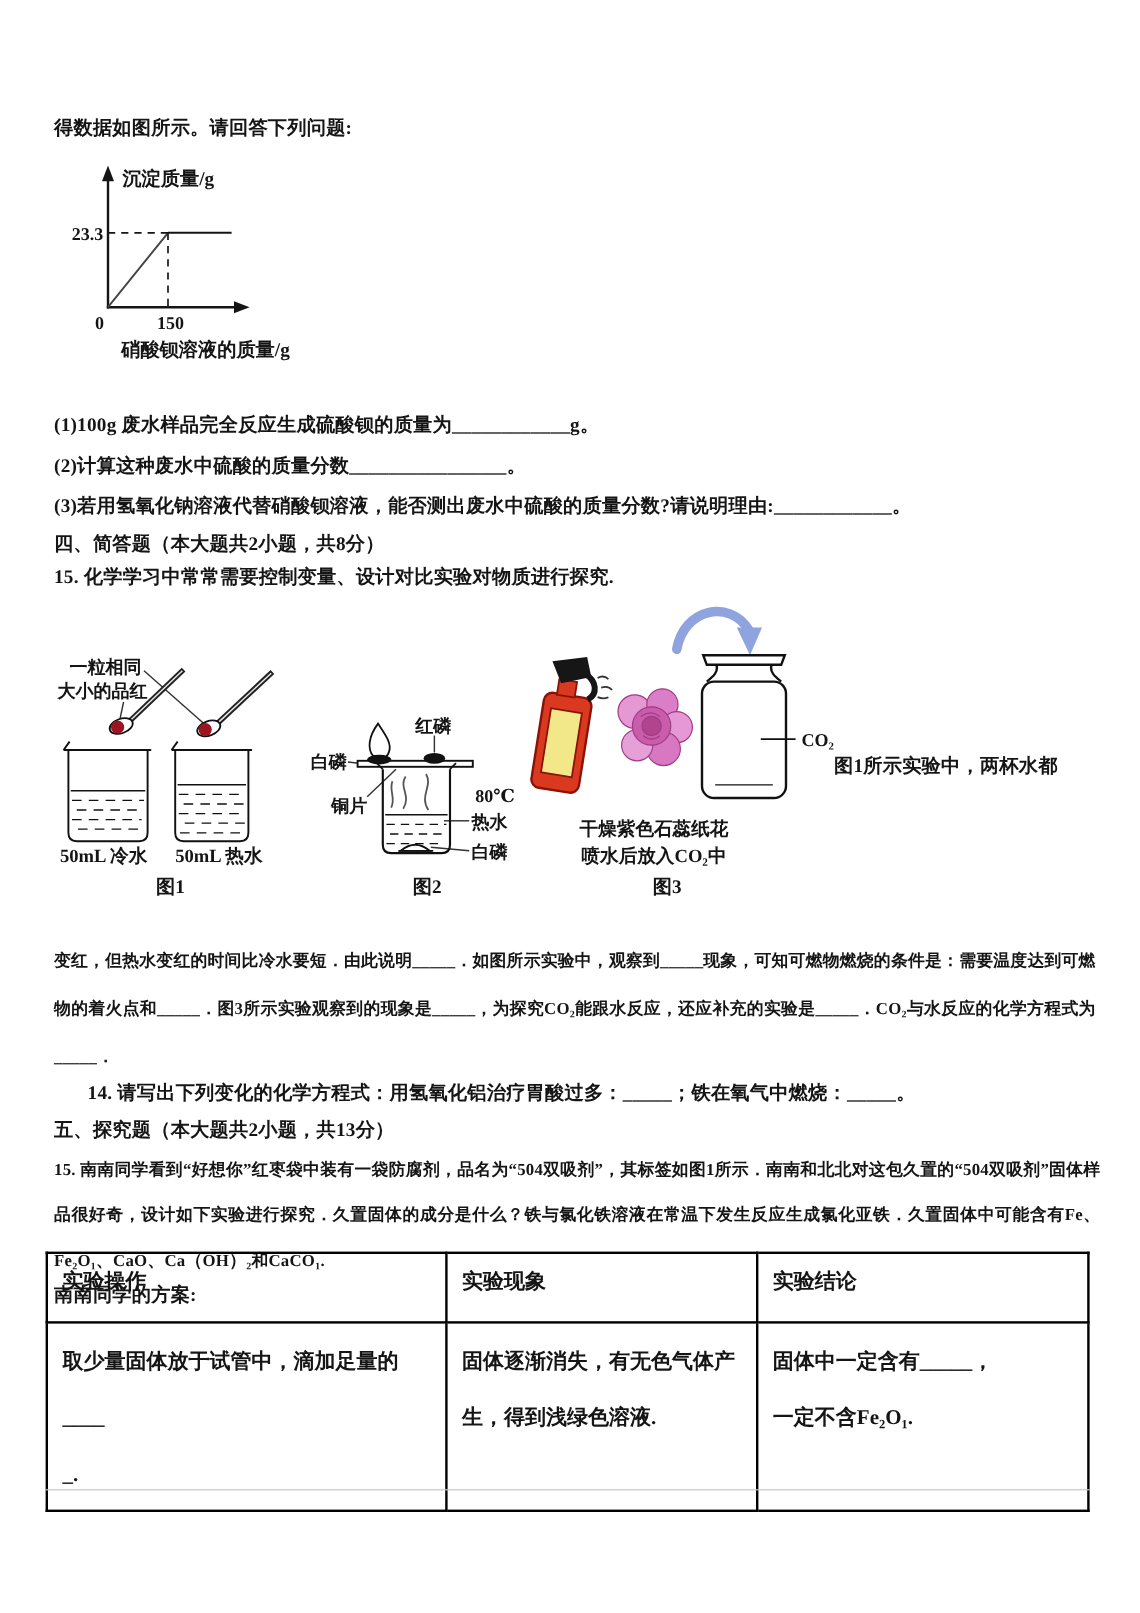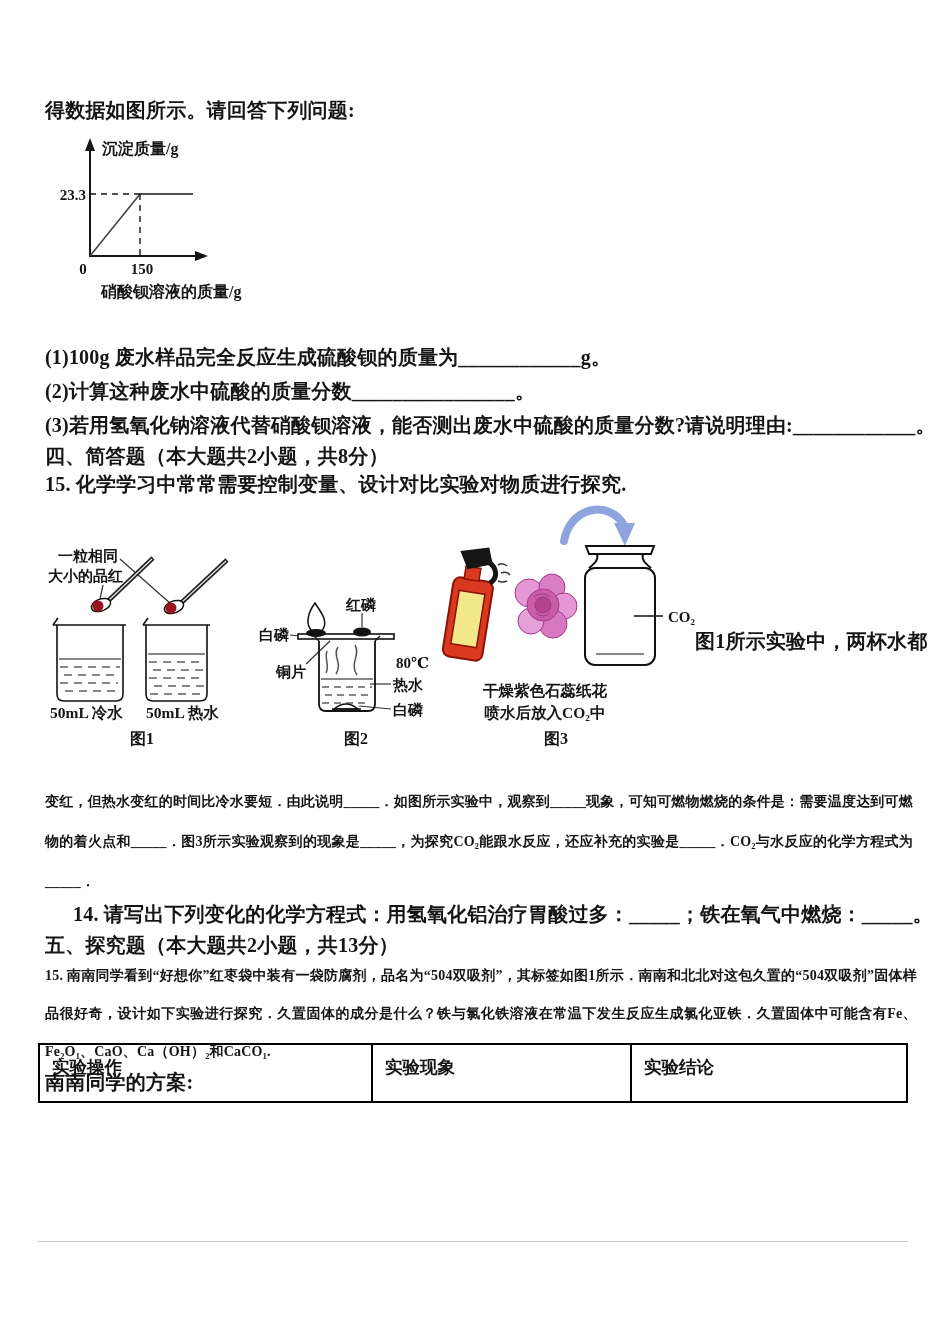--- a/index.html
+++ b/index.html
@@ -2,21 +2,21 @@
 <html><head>
 <meta charset="utf-8">
 <style>
   html,body{margin:0;padding:0;}
   body{
     width:950px;height:1344px;background:#ffffff;position:relative;
     font-family:"Liberation Serif","DejaVu Serif",serif;
     color:#151515;font-weight:700;overflow:hidden;
   }
   .abs{position:absolute;}
-  .line{font-size:20px;white-space:nowrap;letter-spacing:0.2px;}
+  .line{font-size:16px;white-space:nowrap;letter-spacing:0.2px;}
   .para{font-size:14px;text-align:justify;letter-spacing:0.2px;}
   .svgbox{position:absolute;}
   svg text{font-family:"Liberation Serif","DejaVu Serif",serif;font-weight:700;fill:#151515;}
   table.plan{
     position:absolute;left:38px;top:1043px;width:868px;
     border-collapse:collapse;table-layout:fixed;border-radius:27px;
   }
   table.plan td{
     border:2px solid #000;vertical-align:top;
     font-size:17.5px;padding:6px 12px;
@@ -213,15 +213,23 @@
       <col style="width:333px">
       <col style="width:259px">
       <col style="width:276px">
     </colgroup>
   <tbody>
       <tr class="hdr">
     <td>实验操作</td>
     <td>实验现象</td>
     <td>实验结论</td>
   </tr>
+  <tr class="body">
+    <td>取少量固体放于试管中，滴加足量的____
+_.</td>
+    <td>固体逐渐消失，有无色气体产
+生，得到浅绿色溶液.</td>
+    <td>固体中一定含有_____，
+一定不含Fe₂O₁.</td>
+  </tr>
 </tbody>
   </table>
 <div class="faintline"></div>
 
 </body></html>

